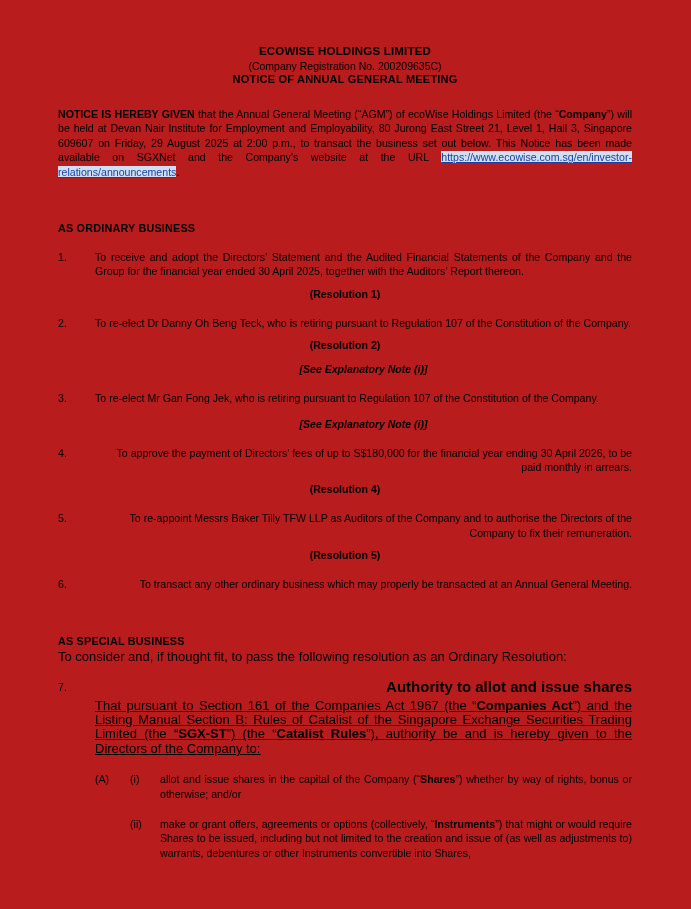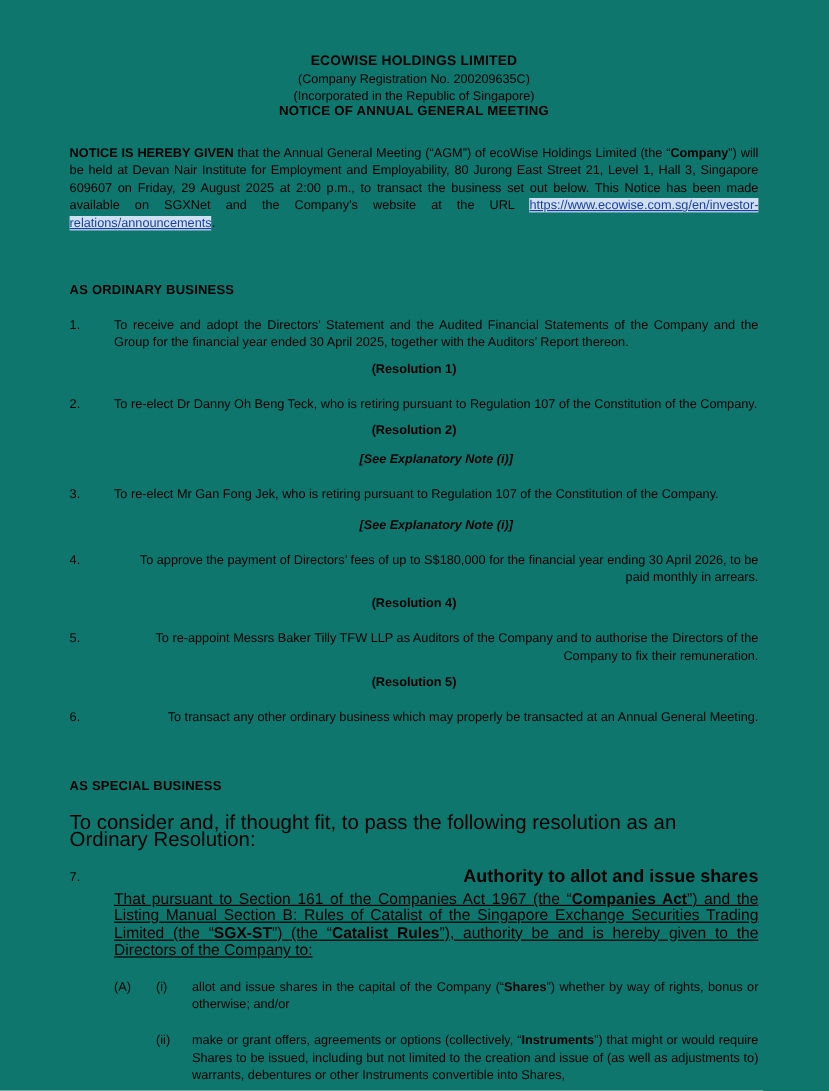--- a/index.html
+++ b/index.html
@@ -11,21 +11,21 @@
     width: 691px;
     height: 909px;
     font-family: "Liberation Sans", sans-serif;
     color: #000000;
     -webkit-font-smoothing: antialiased;
   }
   .page {
     position: relative;
     width: 691px;
     height: 909px;
-    background: #0f766e;
+    background: #b91c1c;
     box-sizing: border-box;
     padding: 44px 59px 0 58px;
   }
   .doc-head {
     text-align: center;
   }
   .company-name {
     font-size: 11.5px;
     font-weight: bold;
     letter-spacing: 0.2px;
@@ -84,22 +84,22 @@
   }
   .expl {
     font-style: italic;
     font-weight: bold;
     font-size: 10.5px;
     margin-top: 12px;
     margin-left: 37px;
     text-align: center;
   }
   .intro-line {
-    margin-top: 18px;
-    font-size: 17px;
+    margin-top: 3px;
+    font-size: 13px;
     line-height: 14.4px;
   }
   .item-title {
     font-weight: bold;
     font-size: 15px;
   }
   .sub-para {
     margin-left: 37px;
     margin-top: 4px;
     font-size: 13px;
@@ -129,21 +129,20 @@
   b { font-weight: bold; }
 </style>
 </head>
 <body>
 
 <div class="page">
 
   <div class="doc-head">
     <div class="company-name">ECOWISE HOLDINGS LIMITED</div>
     <div class="company-reg">(Company Registration No. 200209635C)</div>
-    <div class="company-incorp">(Incorporated in the Republic of Singapore)</div>
   </div>
 
   <div class="notice-title">NOTICE OF ANNUAL GENERAL MEETING</div>
 
   <div class="notice-body"><b>NOTICE IS HEREBY GIVEN</b><span> that the Annual General Meeting (“AGM”) of ecoWise Holdings Limited (the “</span><b>Company</b><span>”) will be held at Devan Nair Institute for Employment and Employability, 80 Jurong East Street 21, Level 1, Hall 3, Singapore 609607 on Friday, 29 August 2025 at 2:00 p.m., to transact the business set out below. This Notice has been made available on SGXNet and the Company’s website at the URL </span><a class="lnk" href="#">https://www.ecowise.com.sg/en/investor-relations/announcements</a><span>.</span></div>
 
   <div class="section-head">AS ORDINARY BUSINESS</div>
 
   <div class="item">
     <div class="num">1.</div>

